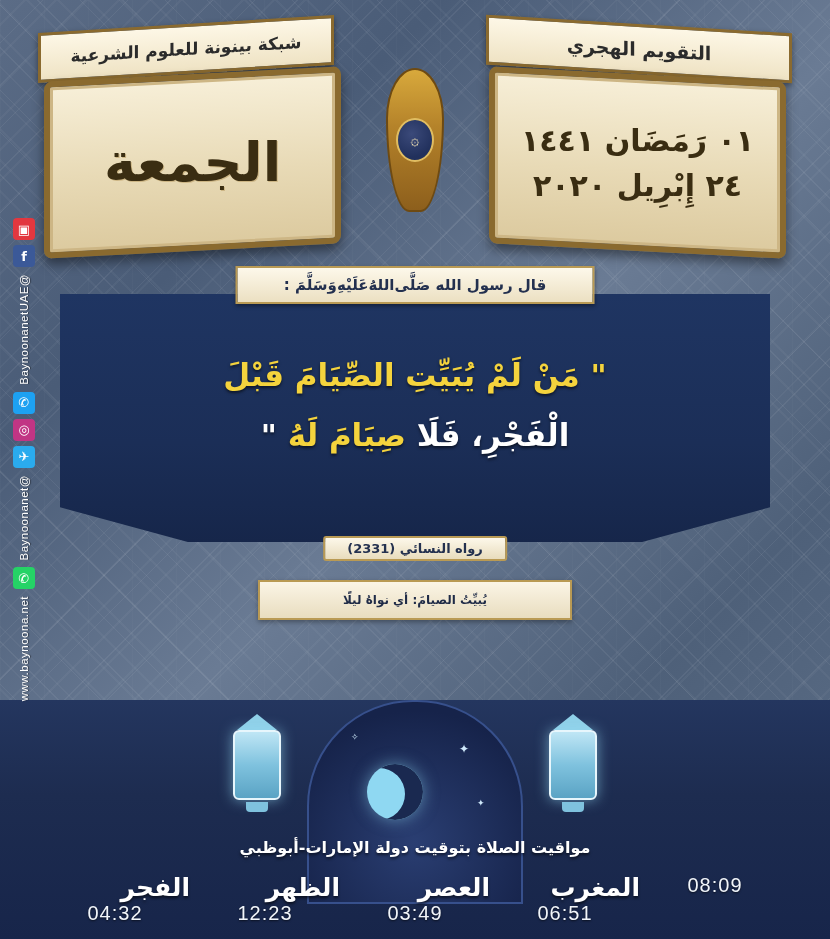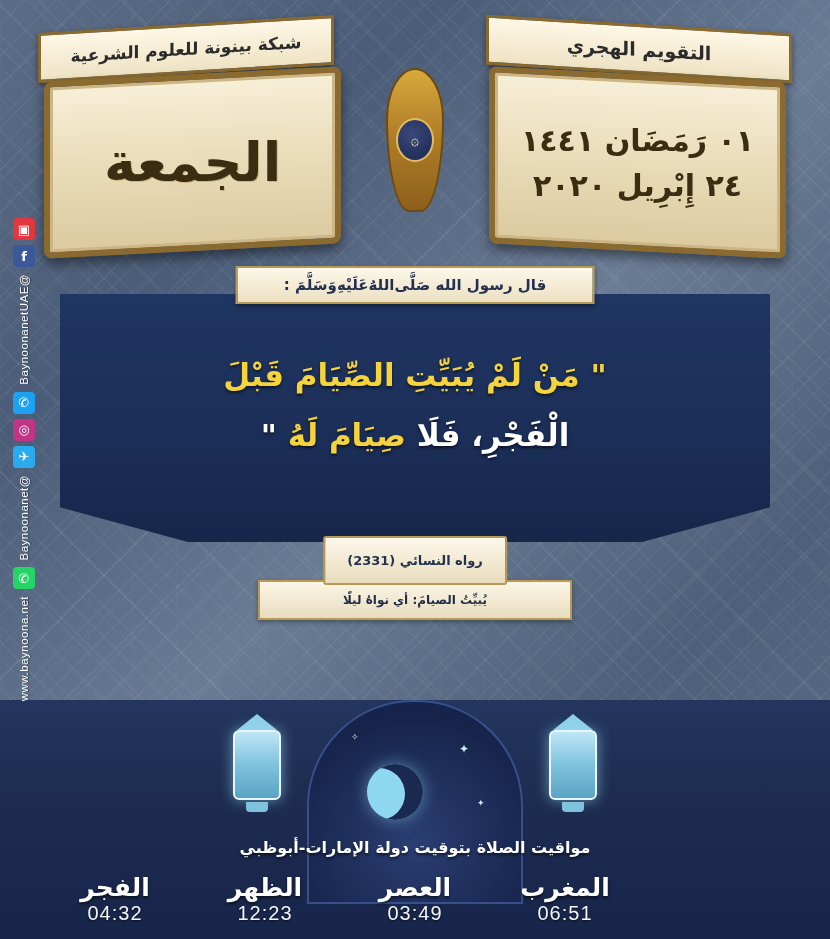--- a/index.html
+++ b/index.html
@@ -220,21 +220,21 @@
   }
   .hadith-line .white { color: #ffffff; }
   .source-pill {
     position: absolute;
     left: 50%;
     top: 536px;
     transform: translateX(-50%);
     background: linear-gradient(180deg, #fdf8ea 0%, #e8dcbd 100%);
     border: 2px solid #b99a54;
     border-radius: 3px;
-    padding: 15px 22px;
+    padding: 3px 22px;
     font-size: 13px;
     font-weight: bold;
     color: #24314f;
     z-index: 5;
   }
   .explain {
     position: absolute;
     left: 50%;
     top: 580px;
     transform: translateX(-50%);
@@ -339,20 +339,21 @@
     flex: 1;
     text-align: center;
   }
   .time-name {
     color: #ffffff;
     font-size: 25px;
     font-weight: bold;
     font-family: "DejaVu Sans", sans-serif;
     text-shadow: 0 2px 3px rgba(0,0,0,0.6);
     line-height: 1.1;
+    text-align: right;
   }
   .time-val {
     color: #f2f6fb;
     font-size: 20px;
     font-family: "Liberation Sans", sans-serif;
     letter-spacing: 1px;
     margin-top: 0;
     text-shadow: 0 1px 2px rgba(0,0,0,0.6);
   }
 </style>
@@ -434,15 +435,16 @@
     </div>
     <div class="time-cell">
       <div class="time-name">العصر</div>
       <div class="time-val">03:49</div>
     </div>
     <div class="time-cell">
       <div class="time-name">المغرب</div>
       <div class="time-val">06:51</div>
     </div>
     <div class="time-cell">
+      <div class="time-val">08:09</div>
     </div>
   </div>
 </div>
 
 </body></html>

